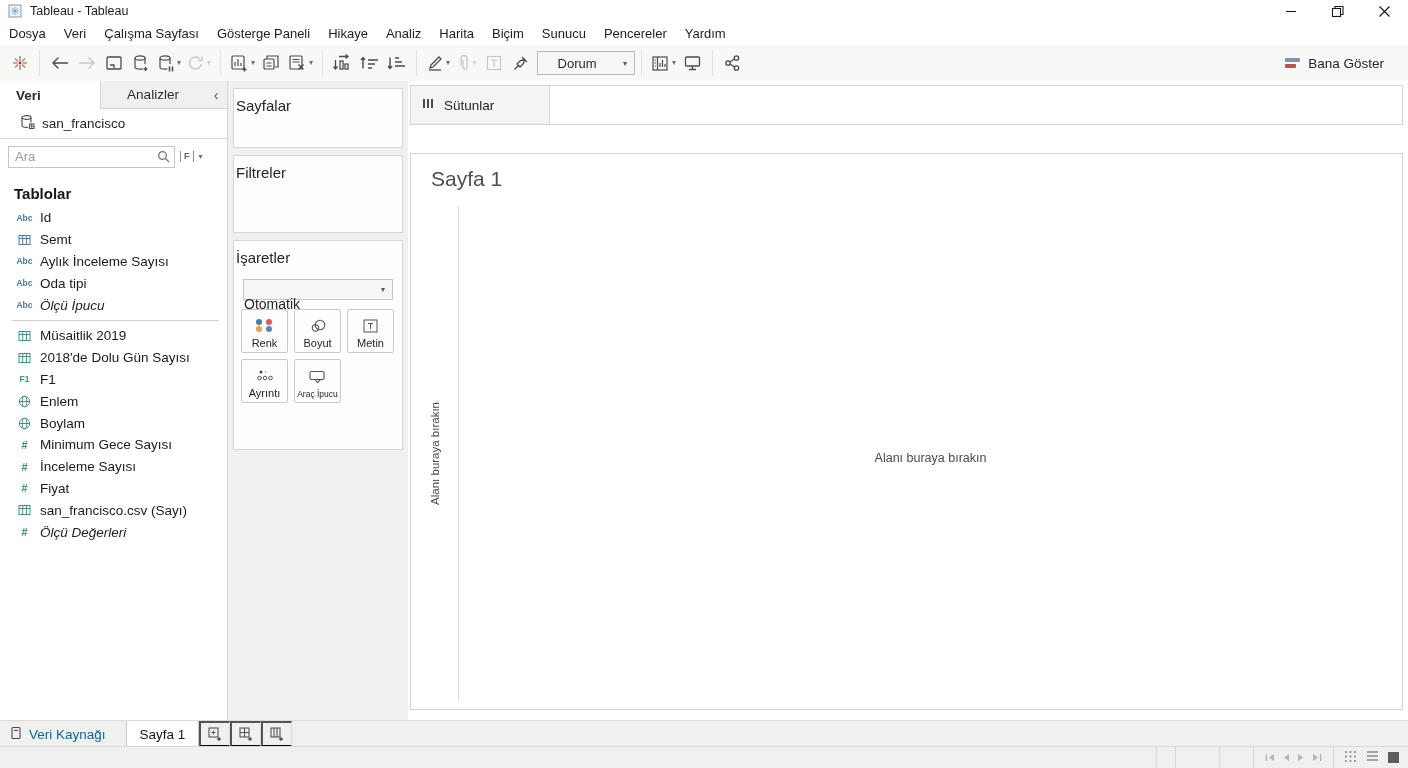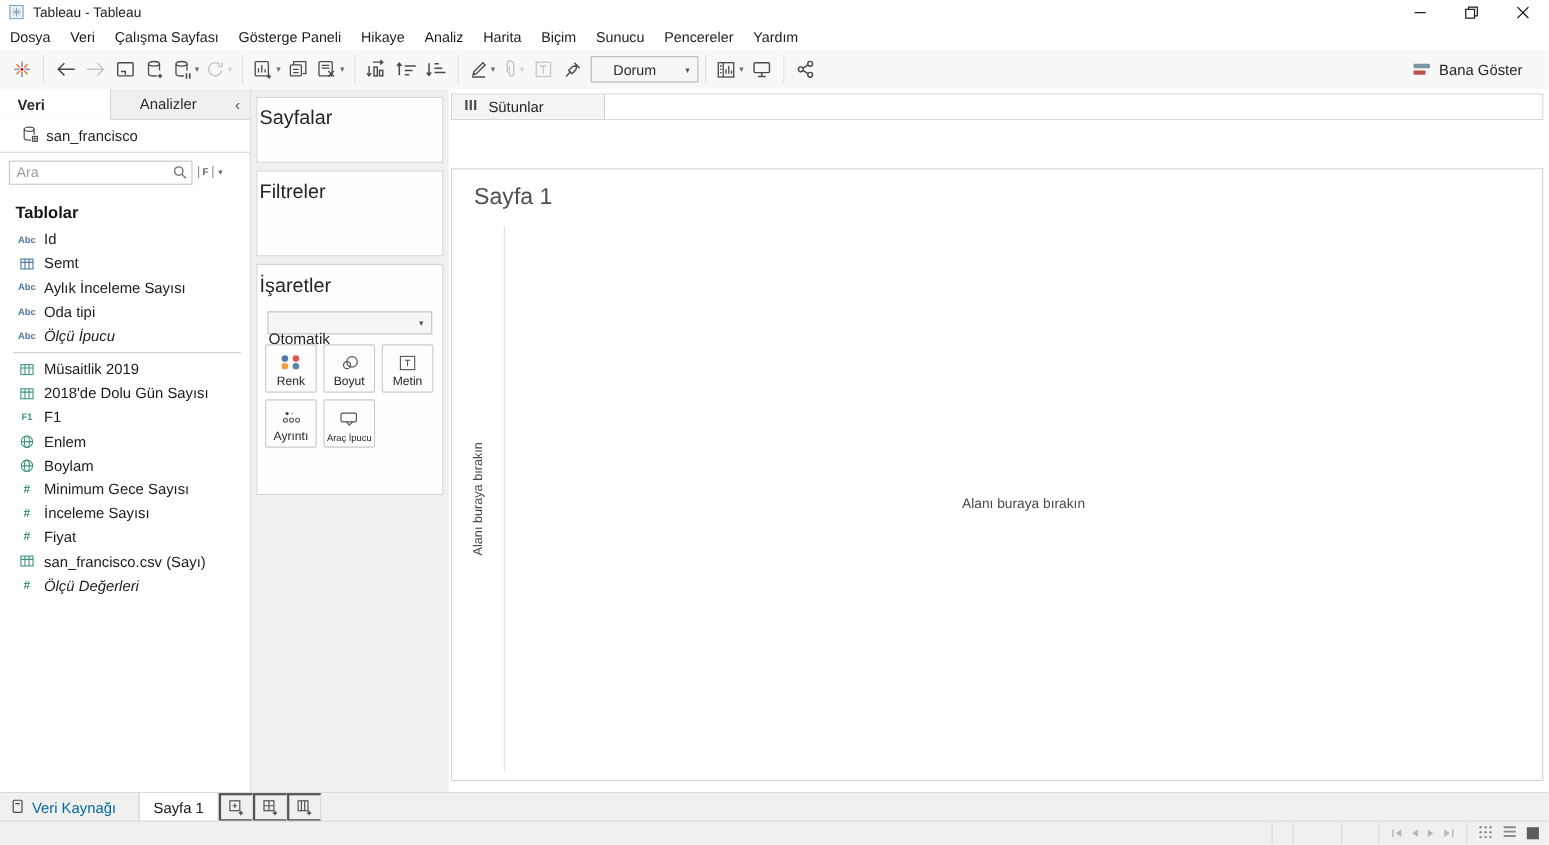--- a/index.html
+++ b/index.html
@@ -57,38 +57,38 @@
   .fi{width:25px;min-width:25px;display:flex;justify-content:center;align-items:center;color:var(--dimension-icon,#4a7aa5);}
   .fi.text{font-size:8.5px;font-weight:bold;letter-spacing:0;}
   .fi.green{color:var(--measure-icon,#3f9583);}
   .fi svg{display:block;}
   .frow.italic .flabel{font-style:italic;}
   .fsep{height:1px;background:#cfcfcf;margin:4px 8px 4px 12px;}
 
   
   .midpanel{position:absolute;left:228px;width:180px;top:0;bottom:0;background:#f0f0ef;padding:7px 5px 0 5px;box-sizing:border-box;}
   .card{background:#fefefe;border:1px solid #d6d6d6;margin-bottom:7px;box-sizing:border-box;position:relative;}
-  .cardtitle{font-size:18px;color:#252525;padding:8px 0 0 2px;}
+  .cardtitle{font-size:15px;color:#252525;padding:8px 0 0 2px;}
   .card.pages{height:60px;}
   .card.filters{height:78px;}
   .card.marks{height:210px;}
   .marksel{margin:13px 9px 9px 9px;height:21px;border:1px solid #c4c4c4;background:#f6f6f5;display:flex;align-items:center;box-sizing:border-box;}
   .marksel .val{flex:1;font-size:14px;color:#252525;margin-top:28px;}
   .mscaret{width:18px;text-align:center;font-size:8px;color:#555;}
   .mbtns{display:flex;flex-wrap:wrap;padding-left:7px;gap:6px;width:160px;}
   .mbtn{width:47px;height:44px;border:1px solid #c9c9c9;border-radius:2px;background:#fdfdfd;display:flex;flex-direction:column;align-items:center;box-sizing:border-box;padding:4px 0 3px 0;}
   .mbtn .micon{flex:1;display:flex;align-items:center;color:#555;}
   .mbtn .mlabel{font-size:11px;color:#252525;white-space:nowrap;}
   .mbtn.tooltip .mlabel{font-size:8.5px;}
   .cdots{display:grid;grid-template-columns:7px 7px;grid-gap:1px 3px;}
   .cdots i{width:6px;height:6px;border-radius:50%;}
 
   
   .main{position:absolute;left:408px;right:0;top:0;bottom:0;background:#fff;}
-  .shelf{position:absolute;left:2px;right:5px;height:24px;border:1px solid #d4d4d4;display:flex;background:#fff;box-sizing:border-box;}
+  .shelf{position:absolute;left:2px;right:5px;height:40px;border:1px solid #d4d4d4;display:flex;background:#fff;box-sizing:border-box;}
   .shelf.cols{top:4px;}
   .shelf.rows{top:38px;}
   .shelf-label{width:128px;background:#f4f4f3;border-right:1px solid #d4d4d4;display:flex;align-items:center;gap:9px;padding-left:10px;font-size:13.5px;color:#252525;flex:none;}
   .shelf-area{flex:1;background:#fff;}
   .canvas{position:absolute;left:2px;right:5px;top:72px;bottom:10px;border:1px solid #d4d4d4;background:#fff;}
   .sheet-title{position:absolute;top:13px;left:20px;font-size:21px;color:#4e4e4e;}
   .rowdrop{position:absolute;left:0;top:52px;bottom:8px;width:47px;border-right:1px solid #dcdcdc;display:flex;align-items:center;justify-content:center;}
   .vtext{writing-mode:vertical-rl;transform:rotate(180deg);font-size:11.5px;color:#4a4a4a;white-space:nowrap;}
   .maindrop{position:absolute;left:48px;right:0;top:52px;bottom:0;display:flex;align-items:center;justify-content:center;font-size:12.5px;color:#4a4a4a;}
 

